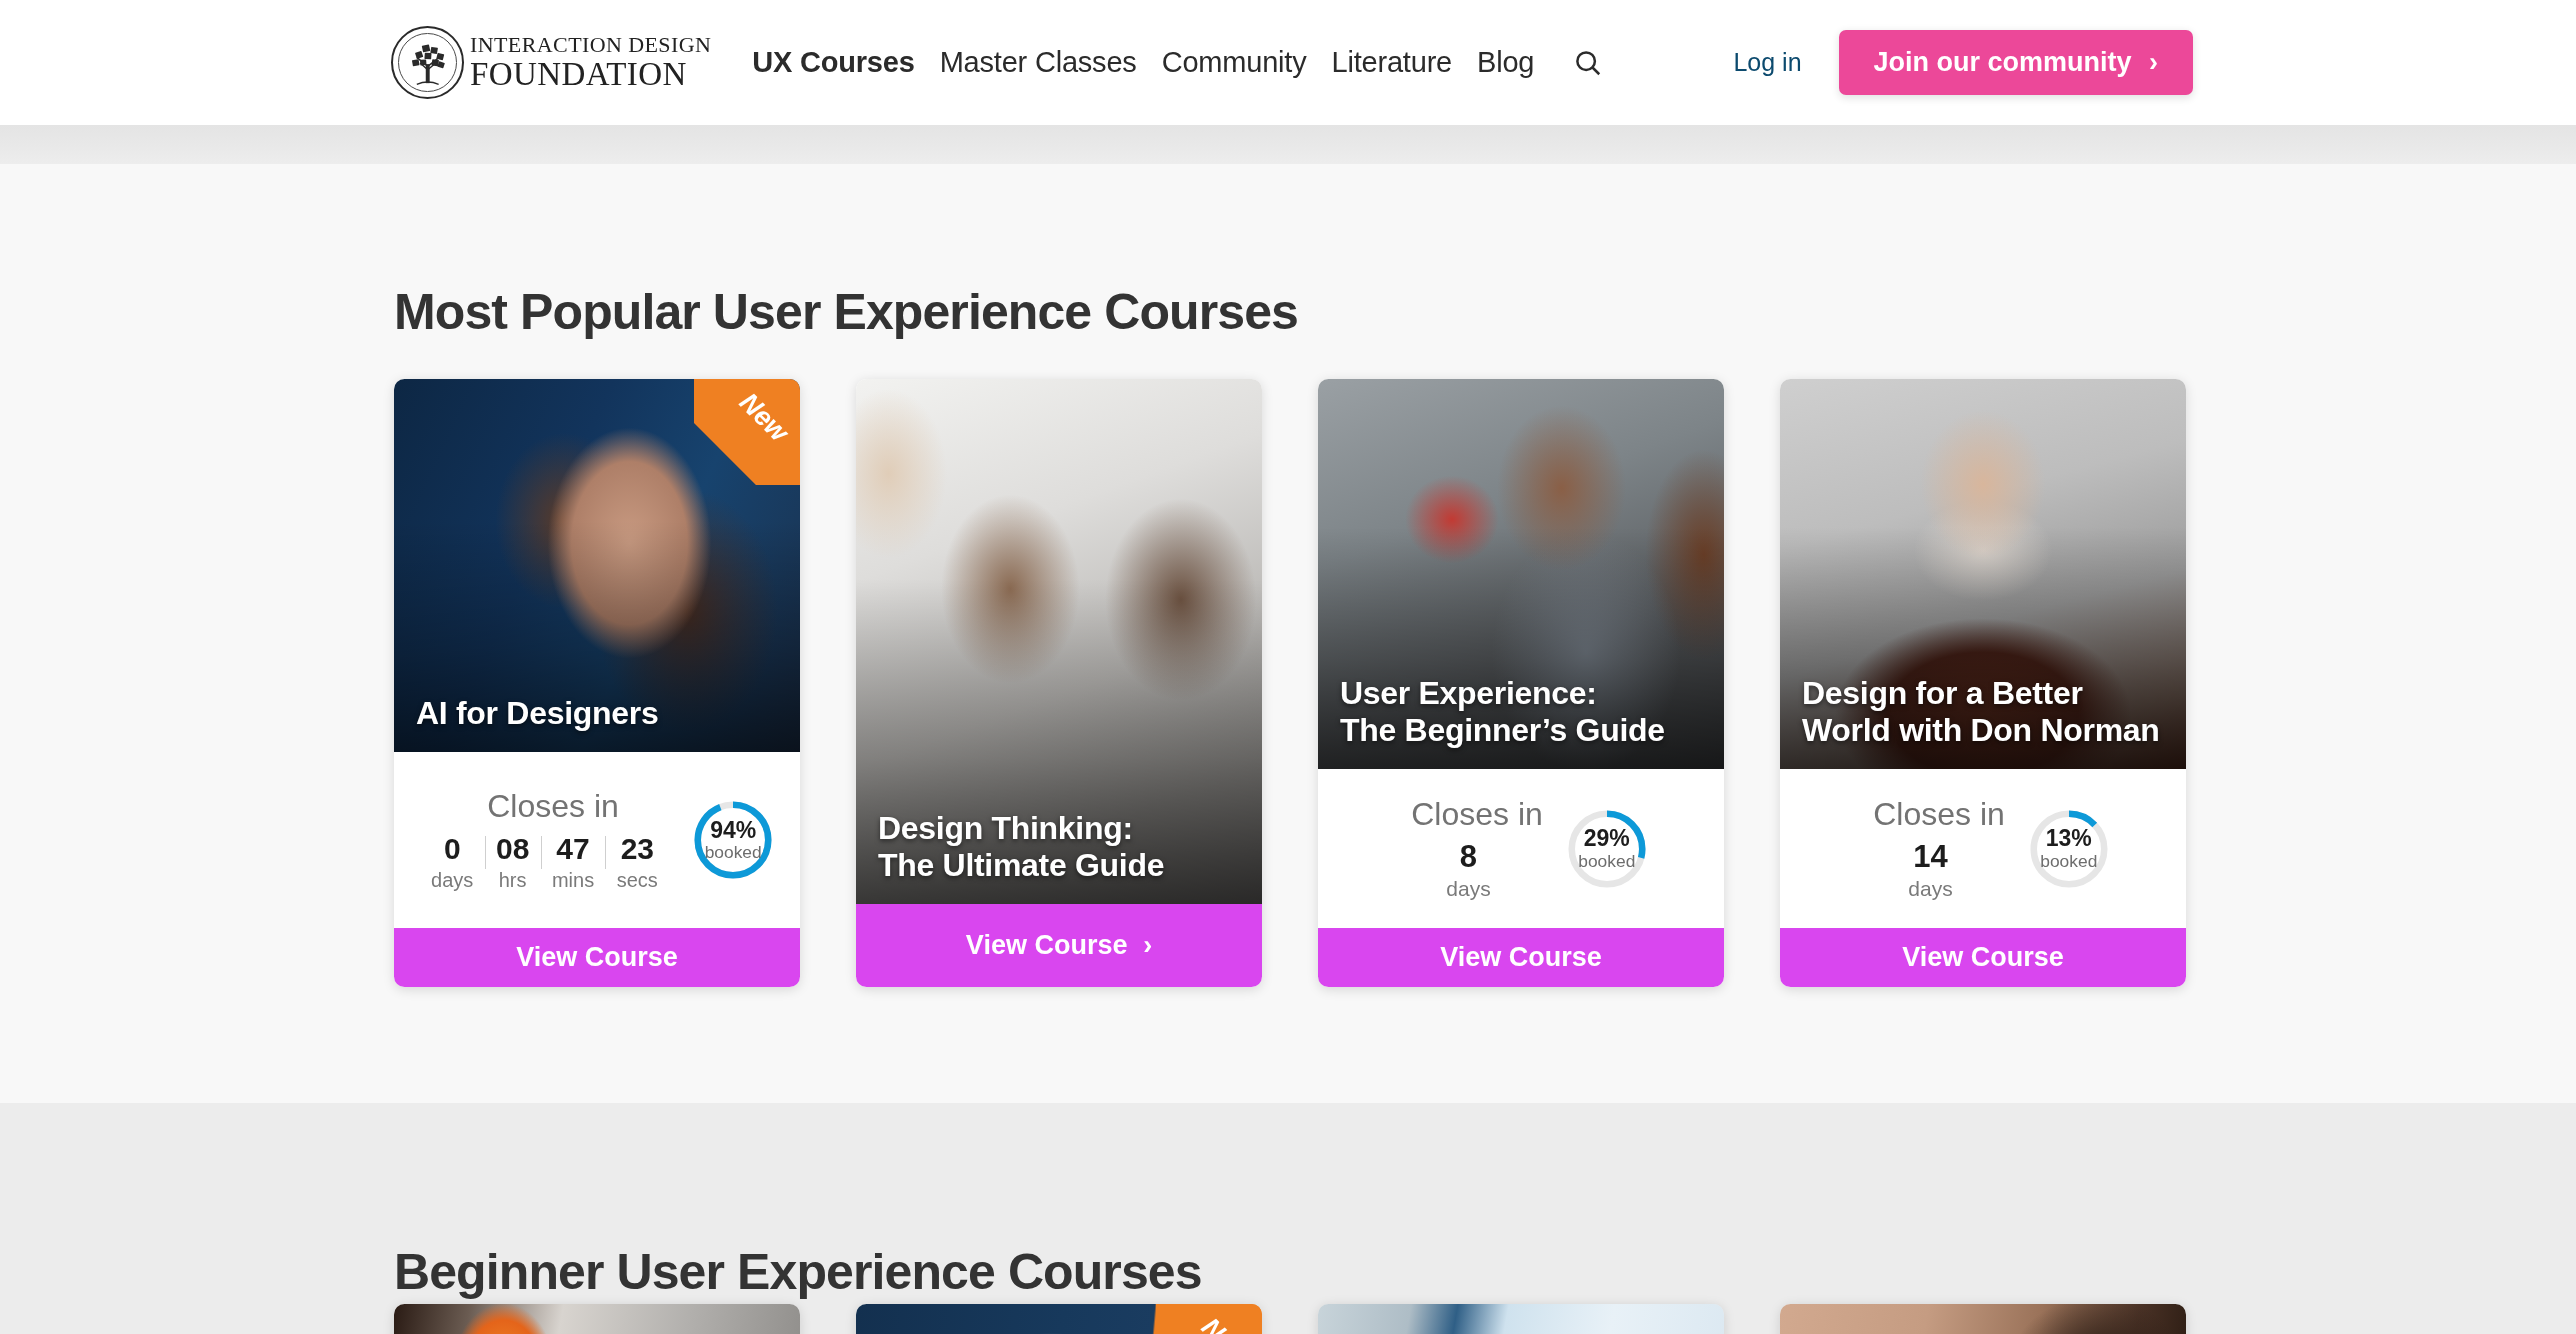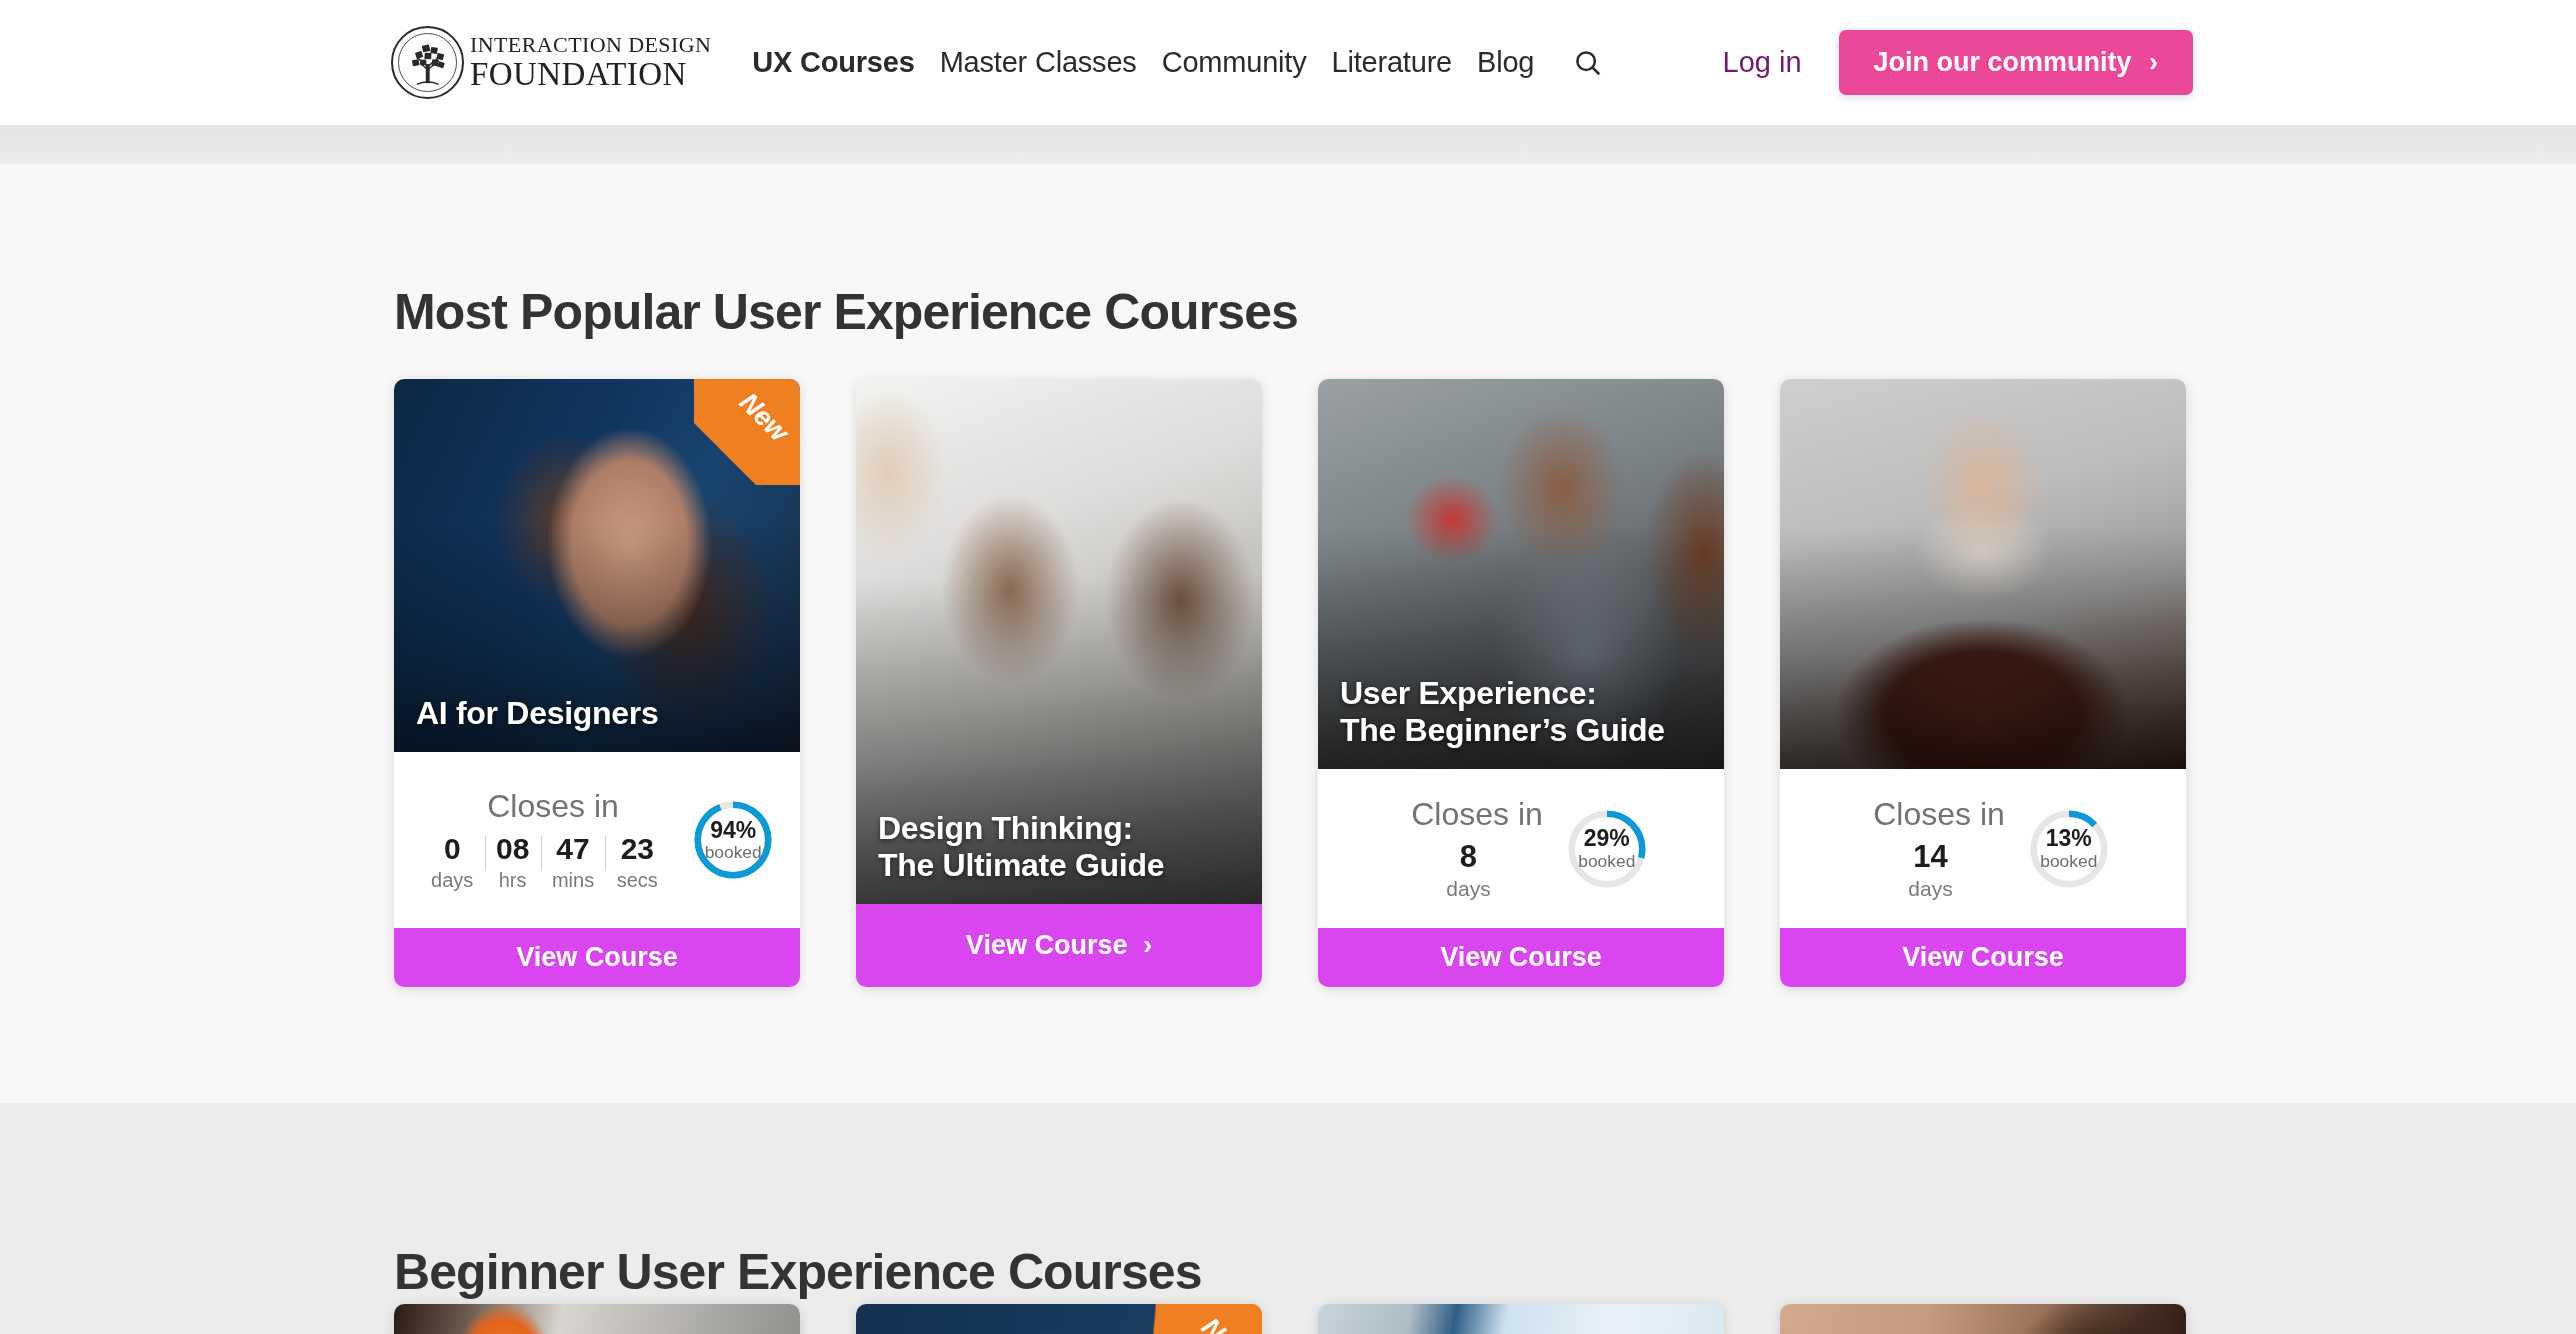--- a/index.html
+++ b/index.html
@@ -70,21 +70,21 @@
     width: 37px; height: 37px;
     margin-left: 10.5px;
     display: flex; align-items: center; justify-content: center;
     cursor: pointer;
   }
 
   .header-right {
     margin-left: auto; margin-right: 383px;
     display: flex; align-items: center; gap: 37px;
   }
-  .login-link { font-size: 29px; color: #701a75; cursor: pointer; white-space: nowrap; }
+  .login-link { font-size: 25px; color: #0c4a6e; cursor: pointer; white-space: nowrap; }
   .join-btn {
     background: #ec4899; color: #fff;
     font-size: 27px; font-weight: bold;
     padding: 0 35px; height: 65px; border-radius: 7px;
     display: flex; align-items: center; gap: 17.4px;
     cursor: pointer; white-space: nowrap;
     box-shadow: 0 2.6px 8.7px rgba(0,0,0,0.12);
   }
 
   
@@ -399,20 +399,21 @@
       </div>
 
       <div class="card">
         <div class="card-img mid">
           <div class="photo" style="background:
                  radial-gradient(ellipse 92px 109px at 50% 27%, #d8b69c 0%, rgba(216,182,156,0) 68%),
                  radial-gradient(ellipse 96px 70px at 50% 44%, #ddd6cf 0%, rgba(221,214,207,0) 72%),
                  radial-gradient(ellipse 174px 113px at 50% 86%, #5a2a1c 0%, #4a2218 55%, rgba(74,34,24,0) 85%),
                  linear-gradient(165deg, #cfcfcf 0%, #bdbdbd 34%, #9c9c9c 60%, #6d5a50 85%, #4b271b 100%);"></div>
           <div class="img-scrim"></div>
+          <div class="card-title ct-mid">Design for a Better World with Don Norman</div>
         </div>
 
         <div class="countdown">
           <div class="cd-left">
             <div class="cd-label">Closes in</div>
             <div class="cd-units">
               <div class="cd-unit solo">
                 <div class="cd-num">14</div>
                 <div class="cd-u">days</div>
               </div>

